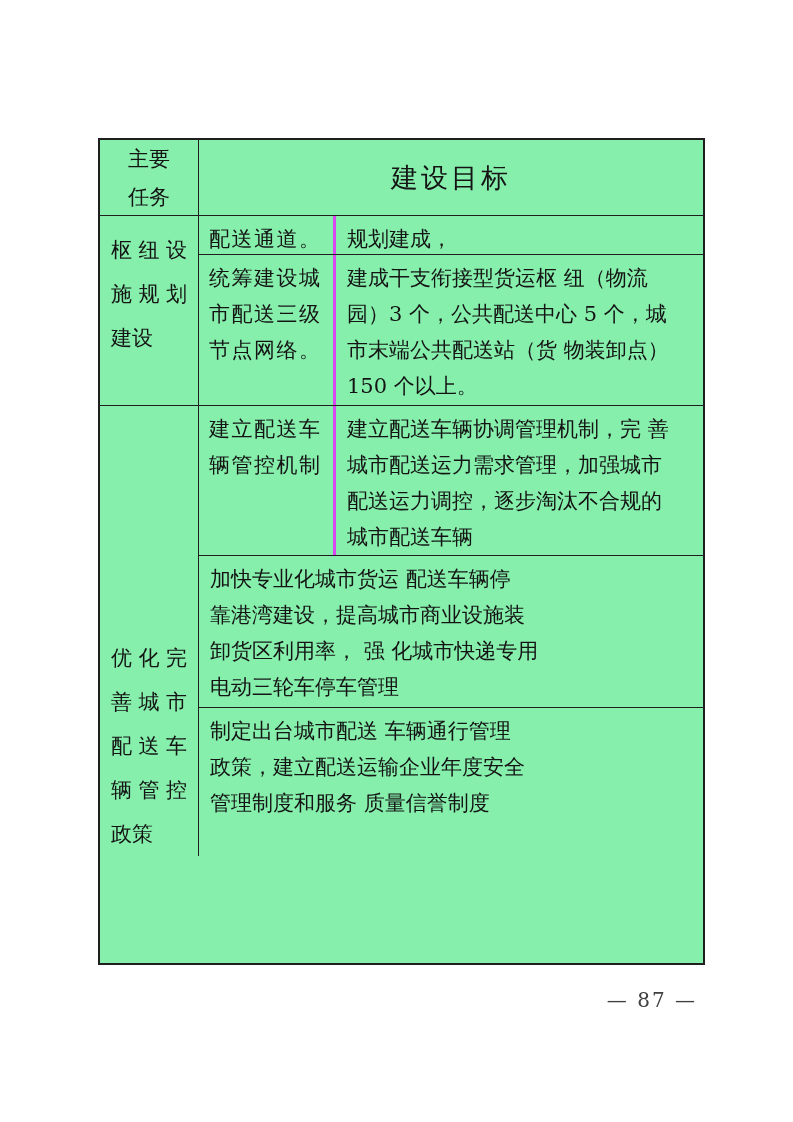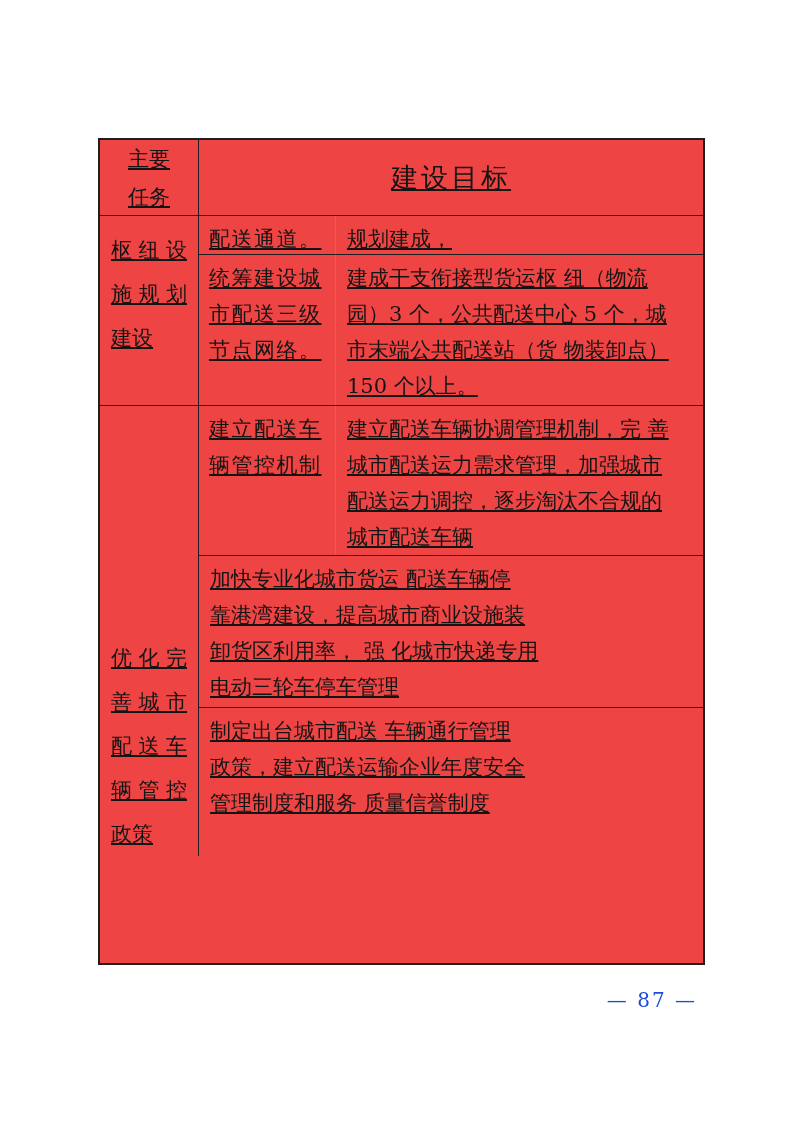--- a/index.html
+++ b/index.html
@@ -14,22 +14,21 @@
 
   .tbl {
     position: absolute;
     left: 98px;
     top: 138px;
     width: 607px;
     height: 827px;
     border: 2px solid #1f1f1f;
     display: flex;
     flex-direction: column;
-    background: #ef4444;
-    text-decoration: underline;
+    background: #86efac;
   }
 
   .hrow { display: flex; height: 76px; flex: 0 0 auto; border-bottom: 1px solid #1f1f1f; }
   .c1 { flex: 0 0 99px; width: 99px; border-right: 1px solid #1f1f1f; }
   .hc1 {
     display: flex; align-items: center; justify-content: center;
     text-align: center; font-size: 21px; line-height: 38px; white-space: pre-line;
   }
   .hcm { flex: 1; display: flex; align-items: center; justify-content: center; font-size: 27px; letter-spacing: 3px; }
 
@@ -48,36 +47,36 @@
   .sr { display: flex; overflow: hidden; flex: 0 0 auto; }
   .sr + .sr { border-top: 1px solid #1f1f1f; }
   .sr-a { height: 38px; }
   .sr-b { height: 151px; }
   .sr-c { height: 149px; }
   .sr-d { height: 152px; }
   .sr-e { height: 149px; }
   .sr-f { height: 112px; }
 
   .c2 {
-    flex: 0 0 137px; width: 137px; border-right: 1px solid #d946ef;
+    flex: 0 0 137px; width: 137px; border-right: 3px solid #d946ef;
     font-size: 21px; line-height: 36px; padding: 5px 0 0 10px;
     white-space: pre-line; letter-spacing: 1.5px;
   }
   .c3 {
     flex: 1; font-size: 21px; line-height: 36px;
     padding: 5px 8px 0 11px; white-space: pre-line;
   }
 
   .pageno {
     position: absolute;
     top: 988px;
     right: 96px;
     font-size: 20px;
     letter-spacing: 2px;
-    color: #1d4ed8;
+    color: #404040;
   }
 </style>
 </head>
 <body>
 
 <div class="page">
 
   <div class="tbl">
 
     <div class="hrow">

